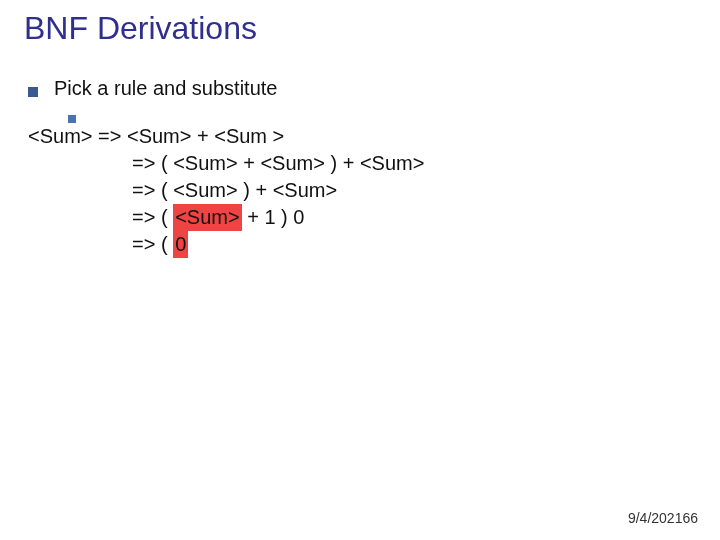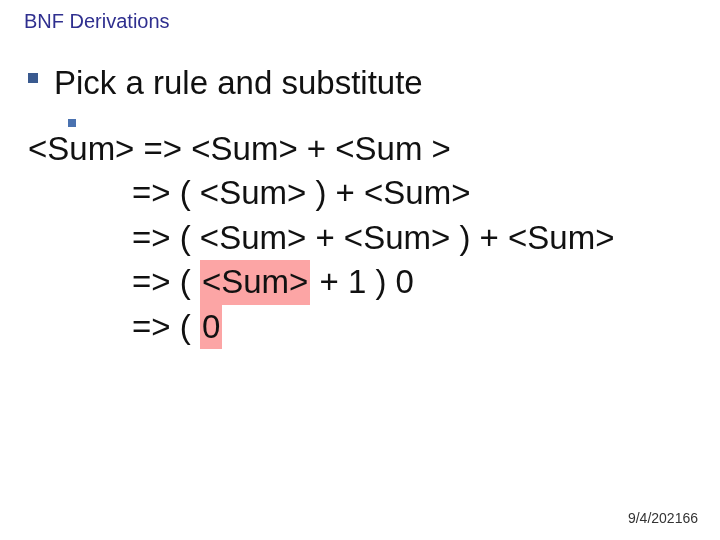--- a/index.html
+++ b/index.html
@@ -5,28 +5,28 @@
   * { margin: 0; padding: 0; box-sizing: border-box; }
   html, body { width: 720px; height: 540px; }
   body {
     font-family: Arial, Helvetica, sans-serif;
     background: #fff;
     position: relative;
     padding: 10px 18px 0 18px;
   }
   .title {
     color: #2f2f8f;
-    font-size: 20px;
+    font-size: 32px;
     font-weight: 400;
     margin-bottom: 28px;
     margin-left: 6px;
   }
   .content {
     color: #111;
-    font-size: 33px;
+    font-size: 20px;
     line-height: 1.35;
     margin-left: 10px;
   }
   .row { display: flex; align-items: flex-start; white-space: pre; }
   .ind1 { padding-left: 0; }
   .ind2 { padding-left: 40px; }
   .indcont { padding-left: 104px; }
   .bullet {
     display: inline-block;
     width: 10px; height: 10px;
@@ -35,21 +35,21 @@
     margin-top: 12px;
     flex-shrink: 0;
   }
   .bullet.small {
     width: 8px; height: 8px;
     background: #4a72b0;
     margin-top: 13px;
     margin-right: 14px;
   }
   .hl {
-    background: #fca5a5;
+    background: #ef4444;
     padding: 0 2px;
   }
   .footer {
     position: absolute;
     bottom: 14px;
     left: 22px;
     right: 22px;
     display: flex;
     justify-content: flex-end;
     font-size: 14px;
@@ -69,24 +69,24 @@
   </div>
 
   <div class="row ind2">
     <span class="bullet small"></span>
   </div>
 
   <div class="row ind1">
     <span>&lt;Sum&gt; =&gt; &lt;Sum&gt; + &lt;Sum &gt;</span>
   </div>
   <div class="row indcont">
-    <span>=&gt; ( &lt;Sum&gt; ) + &lt;Sum&gt;</span>
+    <span>=&gt; ( &lt;Sum&gt; + &lt;Sum&gt; ) + &lt;Sum&gt;</span>
   </div>
   <div class="row indcont">
-    <span>=&gt; ( &lt;Sum&gt; + &lt;Sum&gt; ) + &lt;Sum&gt;</span>
+    <span>=&gt; ( &lt;Sum&gt; ) + &lt;Sum&gt;</span>
   </div>
   <div class="row indcont">
     <span>=&gt; ( </span><span class="hl">&lt;Sum&gt;</span><span> + 1 ) 0</span>
   </div>
   <div class="row indcont">
     <span>=&gt; ( </span><span class="hl">0</span>
   </div>
 
 </div>
 

